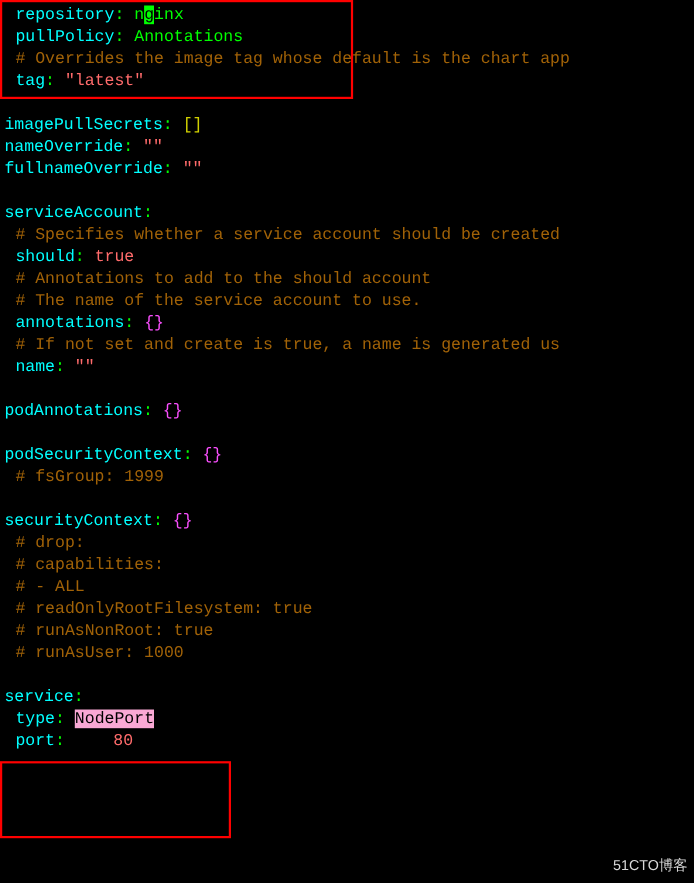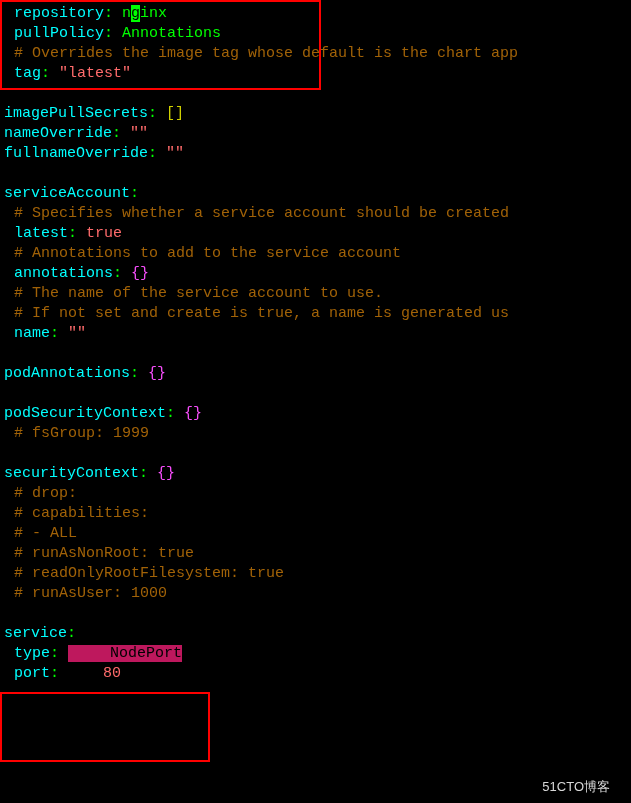--- a/index.html
+++ b/index.html
@@ -20,30 +20,30 @@
     .key { color: #00ffff; }
     .colon { color: #00ff00; }
     .str { color: #ff6b6b; }
     .bool { color: #ff6b6b; margin-top: 16px; }
     .num { color: #ff6b6b; margin-left: 35px; }
     .val { color: #00ff00; }
     .bracket { color: #d0d000; }
     .brace { color: #fb4fff; }
     .comment { color: #a16207; }
     .cursor { background: #00ff00; color: #000; }
-    .highlight { background: #be185d; color: #000; padding-left: 42px; }
+    .highlight { background: #f9a8d4; color: #000; }
     .box1 {
       position: absolute;
       border: 2px solid #ff0000;
       pointer-events: none;
     }
     .watermark {
       position: absolute;
       bottom: 6px;
-      right: 21px;
+      right: 6px;
       color: #d8d8d8;
       font-family: Arial, sans-serif;
       font-size: 13px;
     }
   </style>
 </head>
 <body>
 
 <div class="box1" style="top:0;left:0;width:321px;height:90px;"></div>
 <div class="box1" style="top:692px;left:0;width:210px;height:70px;"></div>
@@ -54,38 +54,38 @@
 <div class="line indent1"><span class="key">pullPolicy</span><span class="colon">:</span> <span class="val">Annotations</span></div>
 <div class="line indent1"><span class="comment"># Overrides the image tag whose default is the chart app</span></div>
 <div class="line indent1"><span class="key">tag</span><span class="colon">:</span> <span class="str">"latest"</span></div>
 <div class="line"></div>
 <div class="line"><span class="key">imagePullSecrets</span><span class="colon">:</span> <span class="bracket">[]</span></div>
 <div class="line"><span class="key">nameOverride</span><span class="colon">:</span> <span class="str">""</span></div>
 <div class="line"><span class="key">fullnameOverride</span><span class="colon">:</span> <span class="str">""</span></div>
 <div class="line"></div>
 <div class="line"><span class="key">serviceAccount</span><span class="colon">:</span></div>
 <div class="line indent1"><span class="comment"># Specifies whether a service account should be created</span></div>
-<div class="line indent1"><span class="key">latest</span><span class="colon">:</span> <span class="bool">true</span></div>
-<div class="line indent1"><span class="comment"># Annotations to add to the service account</span></div>
+<div class="line indent1"><span class="key">should</span><span class="colon">:</span> <span class="bool">true</span></div>
+<div class="line indent1"><span class="comment"># Annotations to add to the should account</span></div>
+<div class="line indent1"><span class="comment"># The name of the service account to use.</span></div>
 <div class="line indent1"><span class="key">annotations</span><span class="colon">:</span> <span class="brace">{}</span></div>
-<div class="line indent1"><span class="comment"># The name of the service account to use.</span></div>
 <div class="line indent1"><span class="comment"># If not set and create is true, a name is generated us</span></div>
 <div class="line indent1"><span class="key">name</span><span class="colon">:</span> <span class="str">""</span></div>
 <div class="line"></div>
 <div class="line"><span class="key">podAnnotations</span><span class="colon">:</span> <span class="brace">{}</span></div>
 <div class="line"></div>
 <div class="line"><span class="key">podSecurityContext</span><span class="colon">:</span> <span class="brace">{}</span></div>
 <div class="line indent1"><span class="comment"># fsGroup: 1999</span></div>
 <div class="line"></div>
 <div class="line"><span class="key">securityContext</span><span class="colon">:</span> <span class="brace">{}</span></div>
 <div class="line indent1"><span class="comment">#   drop:</span></div>
 <div class="line indent1"><span class="comment"># capabilities:</span></div>
 <div class="line indent1"><span class="comment">#   - ALL</span></div>
+<div class="line indent1"><span class="comment"># readOnlyRootFilesystem: true</span></div>
 <div class="line indent1"><span class="comment"># runAsNonRoot: true</span></div>
-<div class="line indent1"><span class="comment"># readOnlyRootFilesystem: true</span></div>
 <div class="line indent1"><span class="comment"># runAsUser: 1000</span></div>
 <div class="line"></div>
 <div class="line"><span class="key">service</span><span class="colon">:</span></div>
 <div class="line indent1"><span class="key">type</span><span class="colon">:</span> <span class="highlight">NodePort</span></div>
 <div class="line indent1"><span class="key">port</span><span class="colon">:</span> <span class="num">80</span></div>
 
 </div>
 
 <div class="watermark">51CTO博客</div>
 

